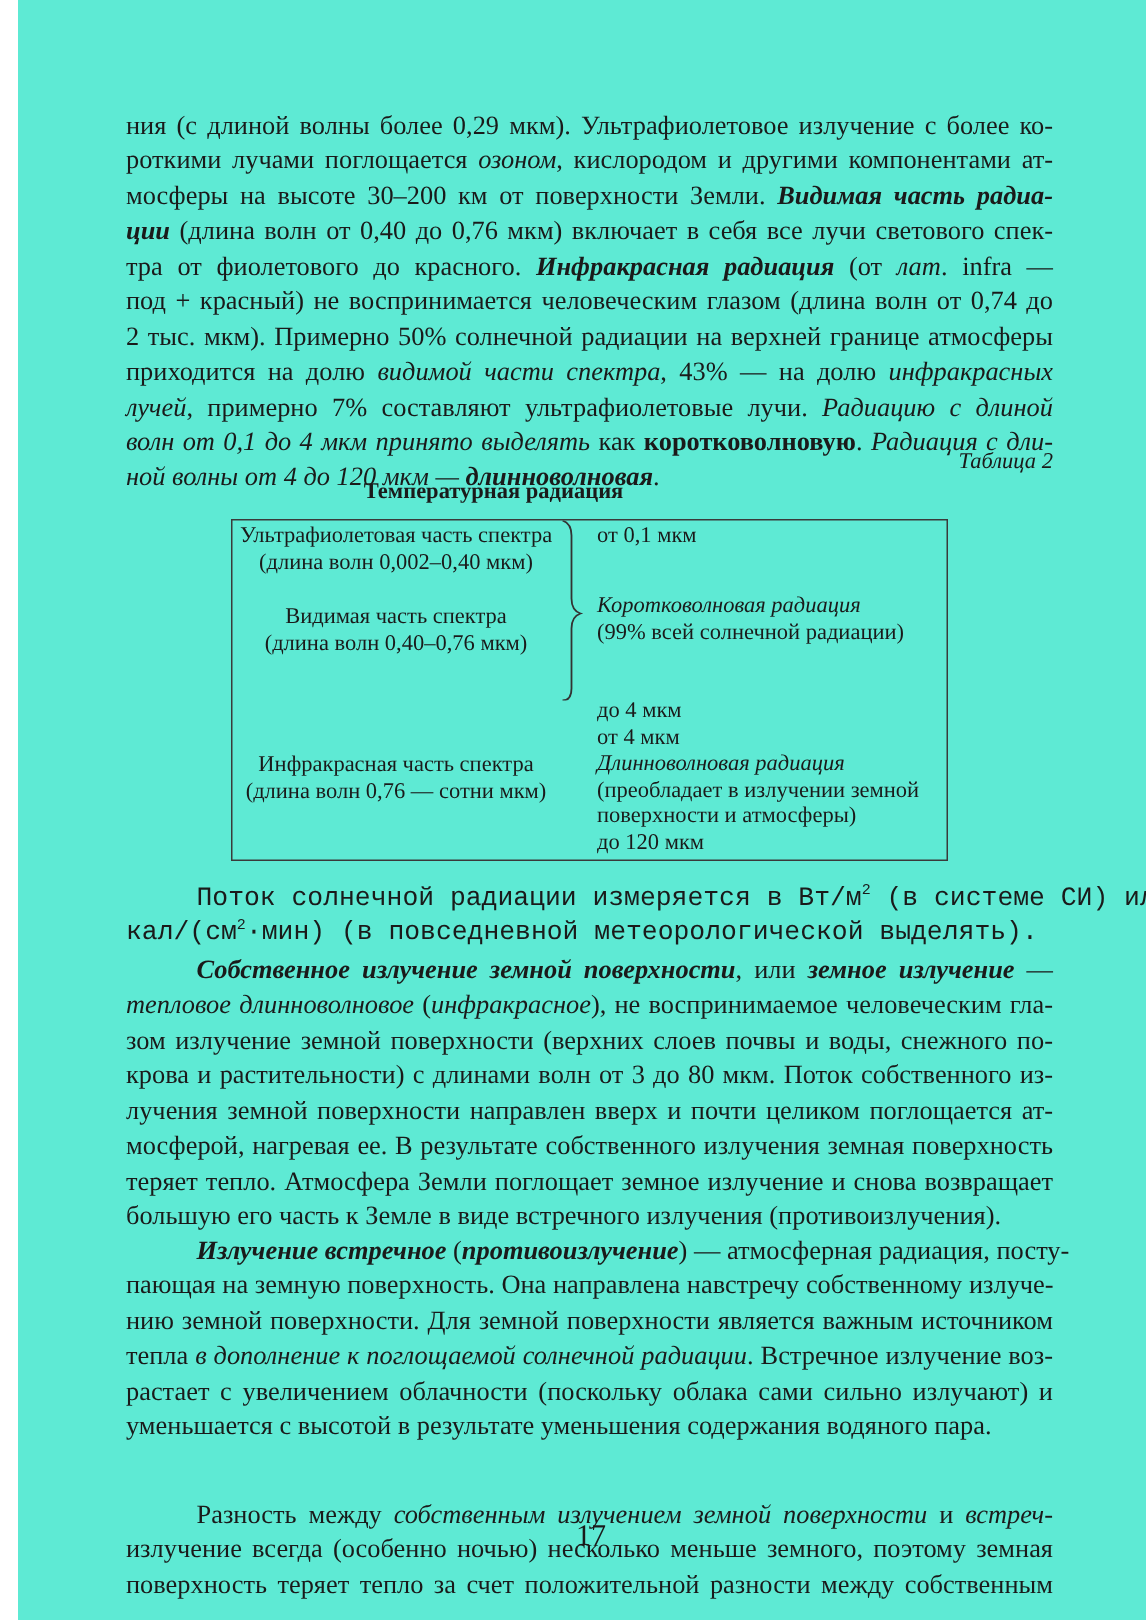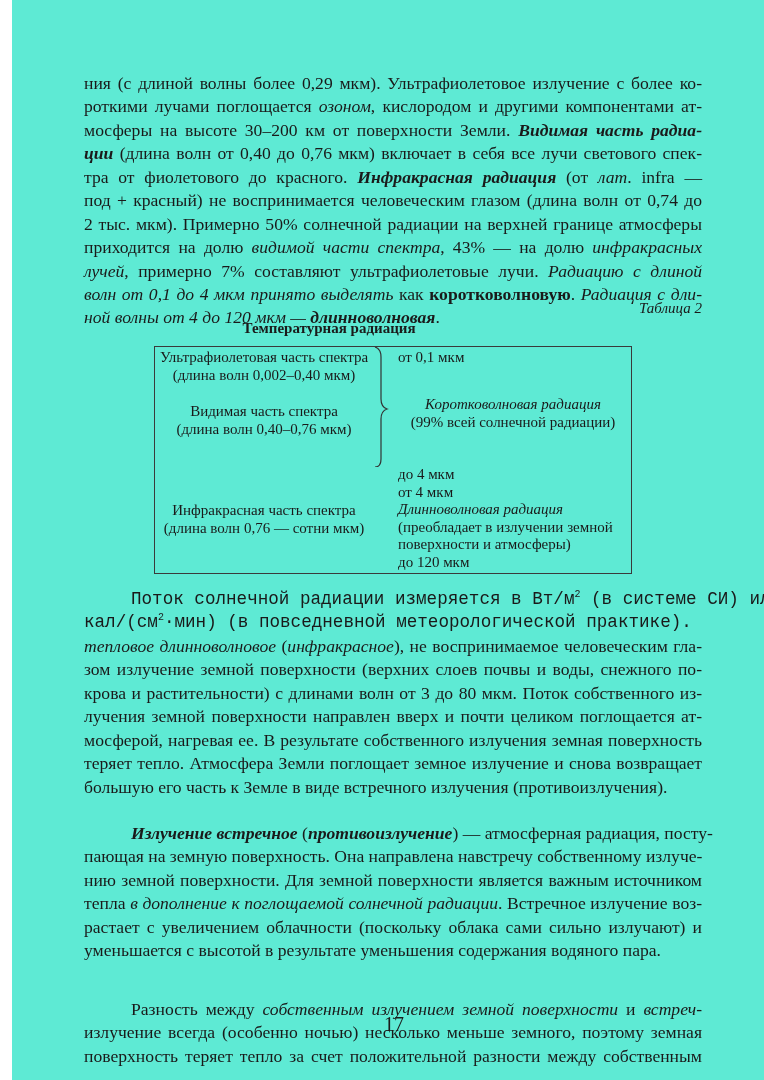--- a/index.html
+++ b/index.html
@@ -59,45 +59,46 @@
       <div>(длина волн 0,002–0,40 мкм)</div>
     </div>
     <div class="tcell tright" style="top:2px;">
       <div>от 0,1 мкм</div>
     </div>
 
     <div class="tcell tleft" style="top:56px;">
       <div>Видимая часть спектра</div>
       <div>(длина волн 0,40–0,76 мкм)</div>
     </div>
-    <div class="tcell tright" style="top:49px;text-align:center;">
+    <div class="tcell tright" style="top:49px;">
       <div class="i">Коротковолновая радиация</div>
       <div>(99% всей солнечной радиации)</div>
     </div>
 
     <div class="tcell tleft" style="top:155px;">
       <div>Инфракрасная часть спектра</div>
       <div>(длина волн 0,76 — сотни мкм)</div>
     </div>
     <div class="tcell tright" style="top:119px;">
       <div>до 4 мкм</div>
       <div>от 4 мкм</div>
       <div class="i">Длинноволновая радиация</div>
       <div>(преобладает в излучении земной</div>
       <div>поверхности и атмосферы)</div>
       <div>до 120 мкм</div>
     </div>
   </div>
 
   <div class="col" style="top:588px;font-family:Liberation Mono, monospace;">
       <span class="ln ind"><span>Поток солнечной радиации измеряется в Вт/м</span><sup>2</sup><span> (в системе СИ) или в</span></span>
-      <span class="ln last"><span>кал/(см</span><sup>2</sup><span>·мин) (в повседневной метеорологической практике).</span></span>
+      <span class="ln last"><span>кал/(см</span><sup>2</sup><span>·мин) (в повседневной метеорологической выделять).</span></span>
     </div>
 
   <div class="col" style="top:635px;">
+      <span class="ln ind"><span class="bi">Собственное излучение земной поверхности</span><span>, или </span><span class="bi">земное излучение</span><span> —</span></span>
       <span class="ln"><span class="i">тепловое длинноволновое</span><span> (</span><span class="i">инфракрасное</span><span>), не воспринимаемое человеческим гла-</span></span>
       <span class="ln"><span>зом излучение земной поверхности (верхних слоев почвы и воды, снежного по-</span></span>
       <span class="ln"><span>крова и растительности) с длинами волн от 3 до 80 мкм. Поток собственного из-</span></span>
       <span class="ln"><span>лучения земной поверхности направлен вверх и почти целиком поглощается ат-</span></span>
       <span class="ln"><span>мосферой, нагревая ее. В результате собственного излучения земная поверхность</span></span>
       <span class="ln"><span>теряет тепло. Атмосфера Земли поглощает земное излучение и снова возвращает</span></span>
       <span class="ln last"><span>большую его часть к Земле в виде встречного излучения (противоизлучения).</span></span>
     </div>
 
   <div class="col" style="top:822px;">

